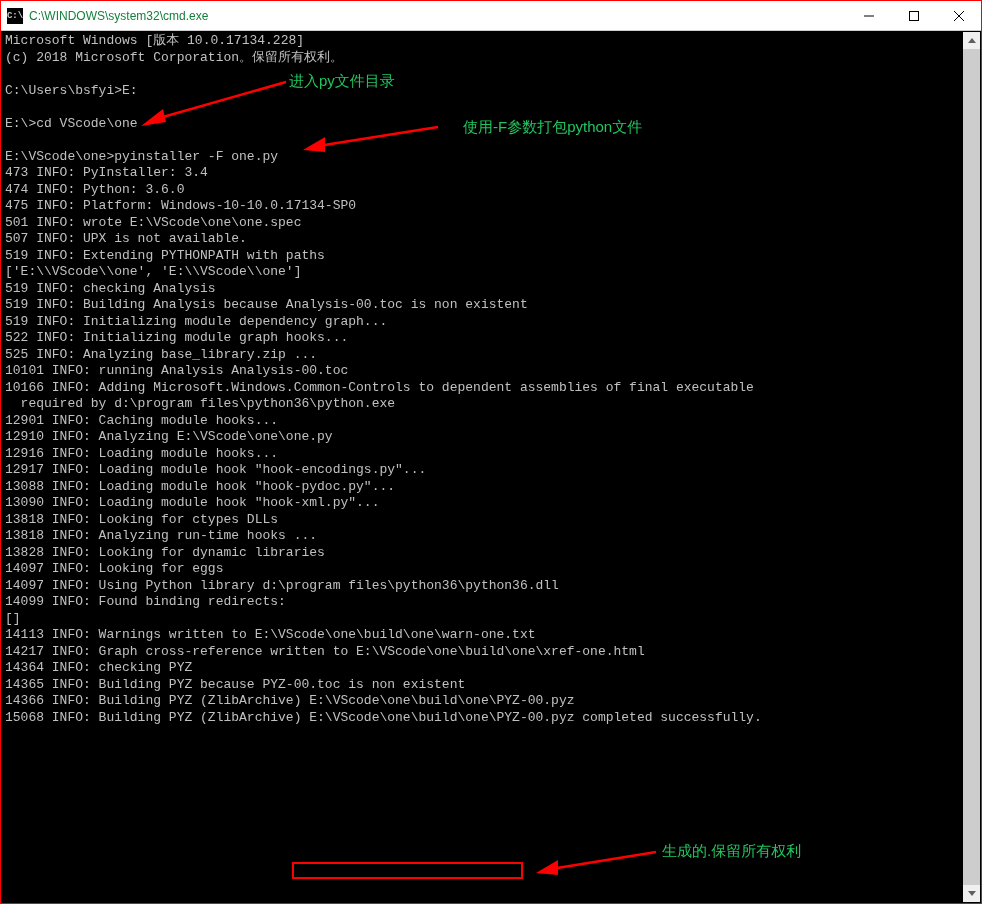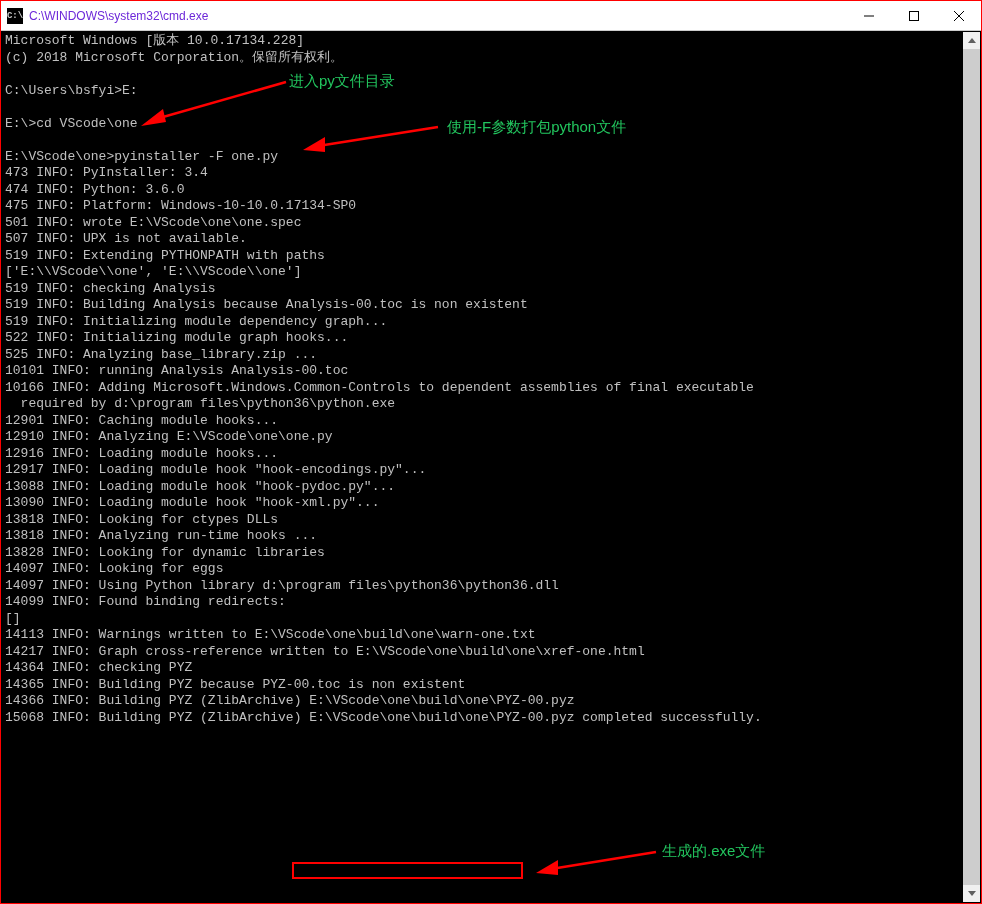--- a/index.html
+++ b/index.html
@@ -29,21 +29,21 @@
     display: inline-flex;
     align-items: center;
     justify-content: center;
     color: #ccc;
     font-size: 9px;
     font-weight: bold;
   }
   .titlebar-title {
     font-family: "Segoe UI", Tahoma, sans-serif;
     font-size: 12px;
-    color: #6d28d9;
+    color: #15803d;
     flex: 1;
   }
   .window-controls {
     display: flex;
     height: 100%;
   }
   .win-btn {
     width: 45px;
     height: 100%;
     display: flex;
@@ -204,25 +204,25 @@
       </svg>
   </div>
 </div>
 
 <div class="annotation" style="left:288px; top:71px;">进入py文件目录</div>
 <svg class="arrow" style="left:140px; top:78px;" width="150" height="50">
   <line x1="145" y1="3" x2="15" y2="40"></line>
   <polygon points="0,47 22,30 25,43"></polygon>
 </svg>
 
-<div class="annotation" style="left:446px; top:117px;">使用-F参数打包python文件</div>
+<div class="annotation" style="left:462px; top:117px;">使用-F参数打包python文件</div>
 <svg class="arrow" style="left:302px; top:122px;" width="140" height="30">
   <line x1="135" y1="4" x2="15" y2="23"></line>
   <polygon points="0,27 22,14 22,29"></polygon>
 </svg>
 
 <div class="red-box" style="left:291px; top:861px; width:231px; height:17px;"></div>
 
-<div class="annotation" style="left:661px; top:841px;">生成的.exe文件</div>
+<div class="annotation" style="left:661px; top:841px;">生成的.保留所有权利</div>
 <svg class="arrow" style="left:535px; top:846px;" width="125" height="28">
   <line x1="120" y1="5" x2="15" y2="22"></line>
   <polygon points="0,26 22,13 22,28"></polygon>
 </svg>
 
 </body></html>

